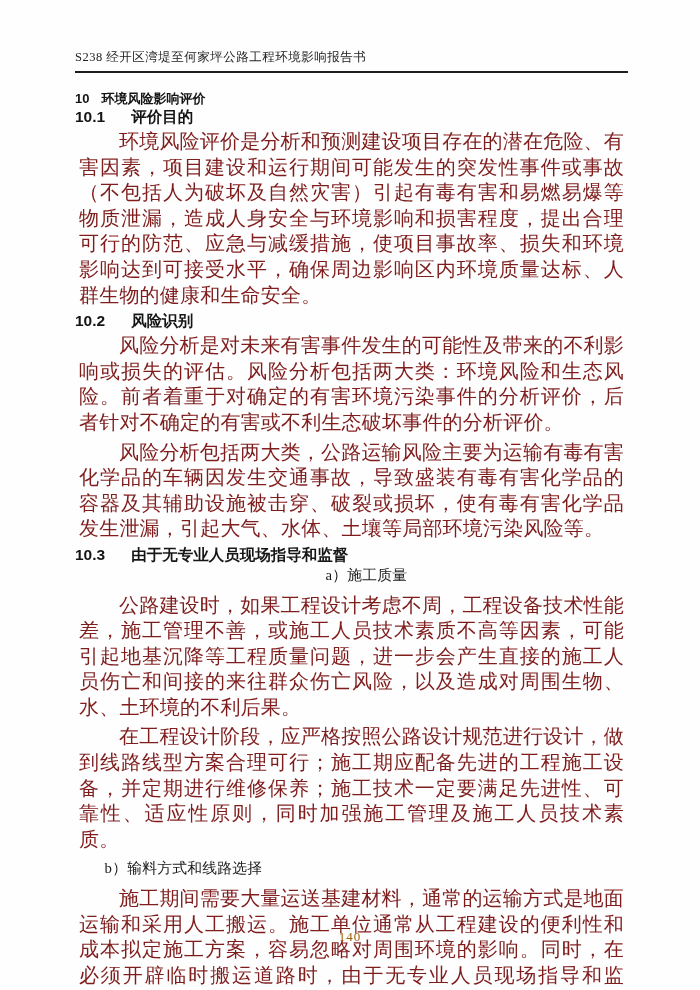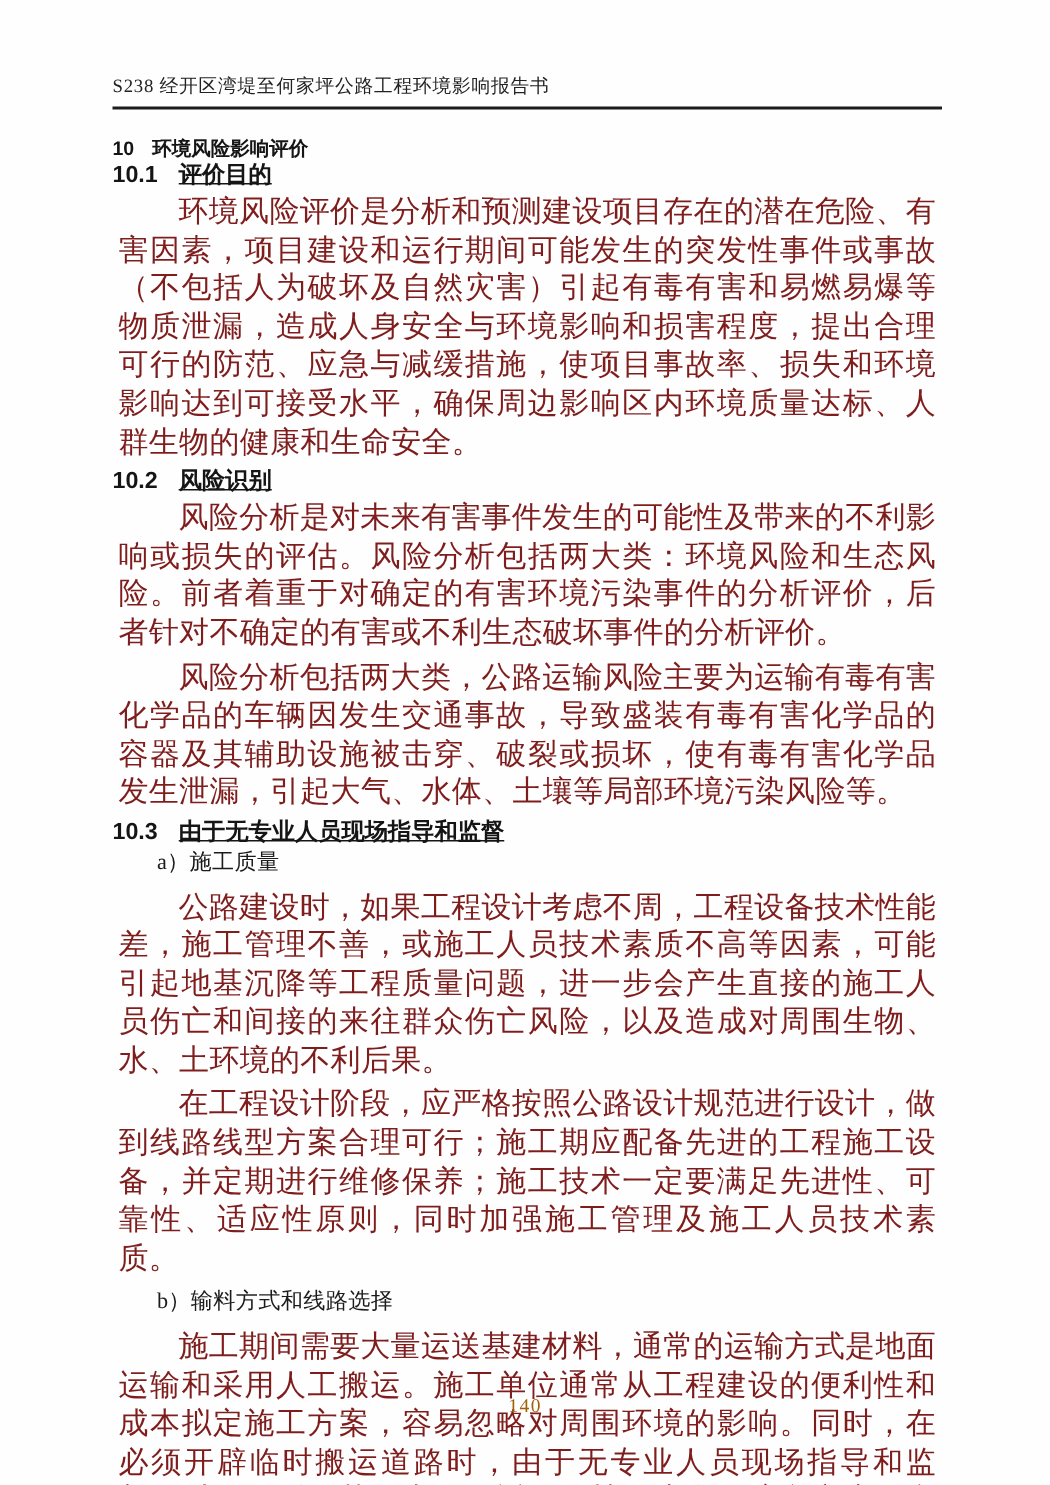--- a/index.html
+++ b/index.html
@@ -32,23 +32,23 @@
   }
   h1.chapter .title-part { margin-left: 12px; }
   h2.section {
     font-family: "Liberation Sans", "DejaVu Sans", sans-serif;
     font-size: 15.5px;
     line-height: 17px;
     font-weight: bold;
     margin: 0;
     color: #151515;
   }
-  h2.section .title-part { margin-left: 14px; text-decoration: underline; }
+  h2.section .title-part { margin-left: 26px; }
   .mt-15 { margin-top: 15px; }
-  .mt-11 { margin-top: 11px; }
+  .mt-11 { margin-top: 11px; text-align: center; }
   .mt-9  { margin-top: 9px; }
   .mt-5  { margin-top: 5px; }
   .mt-2  { margin-top: 2px; }
   .mt-0  { margin-top: 0; }
   p.body {
     margin: 4px;
     font-size: 20px;
     line-height: 25.6px;
     letter-spacing: 0.2px;
     text-align: justify;

